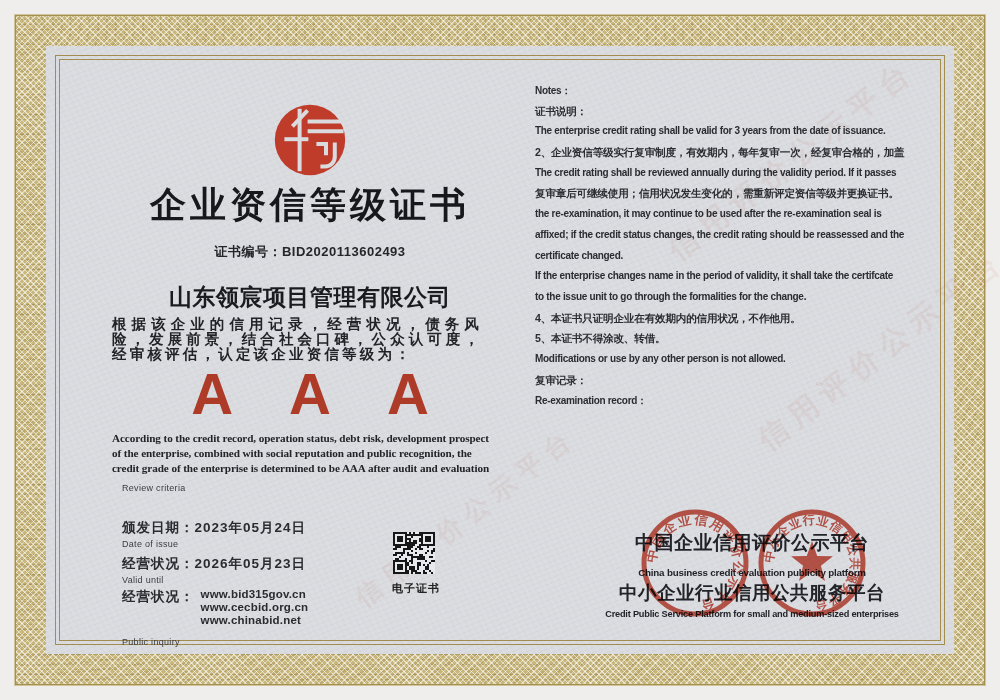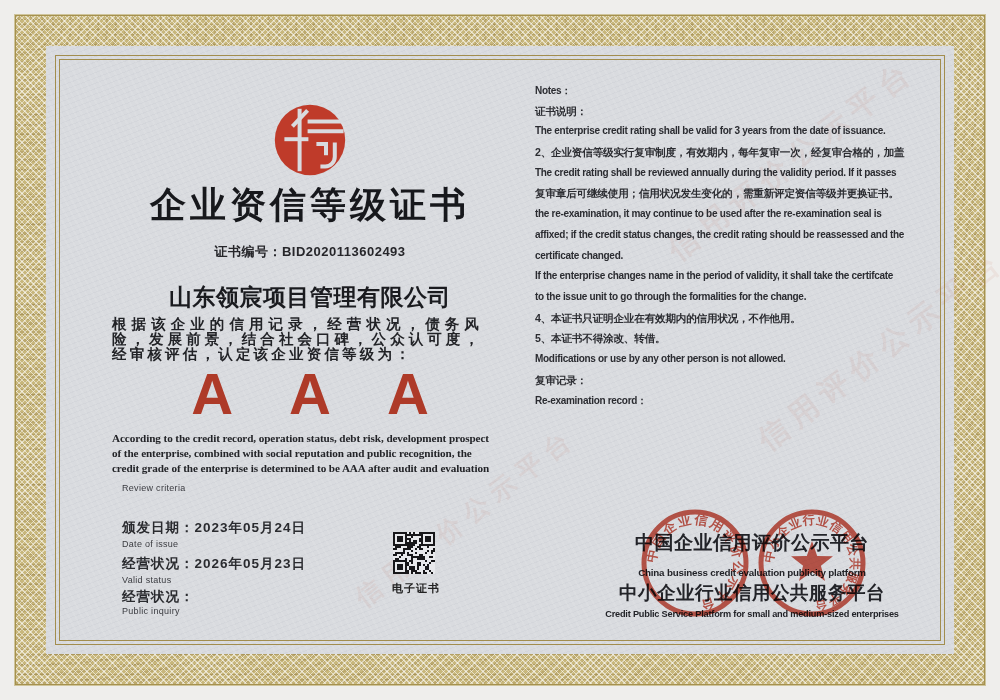--- a/index.html
+++ b/index.html
@@ -101,27 +101,32 @@
 
   <div class="meta" style="top:481px">
     <div class="sub">Review criteria</div>
   </div>
   <div class="meta" style="top:519px">
     <div class="main"><span>颁发日期：</span><span>2023年05月24日</span></div>
     <div class="sub">Date of issue</div>
   </div>
   <div class="meta" style="top:555px">
     <div class="main"><span>经营状况：</span><span>2026年05月23日</span></div>
-    <div class="sub">Valid status</div>
+    <div class="sub">Valid until</div>
   </div>
   <div class="meta" style="top:588px">
     <div class="meta-inline">
       <span class="main">经营状况：</span>
+      <span class="urls">
+        <div>www.bid315gov.cn</div>
+        <div>www.cecbid.org.cn</div>
+        <div>www.chinabid.net</div>
+      </span>
     </div>
-    <div class="sub" style="margin-top:0">Public inquiry</div>
+    <div class="sub" style="margin-top:10px">Public inquiry</div>
   </div>
 
   <div class="qr" id="qr">
       <i style="left:0px;top:0px"></i>
       <i style="left:2px;top:0px"></i>
       <i style="left:4px;top:0px"></i>
       <i style="left:6px;top:0px"></i>
       <i style="left:8px;top:0px"></i>
       <i style="left:10px;top:0px"></i>
       <i style="left:12px;top:0px"></i>

